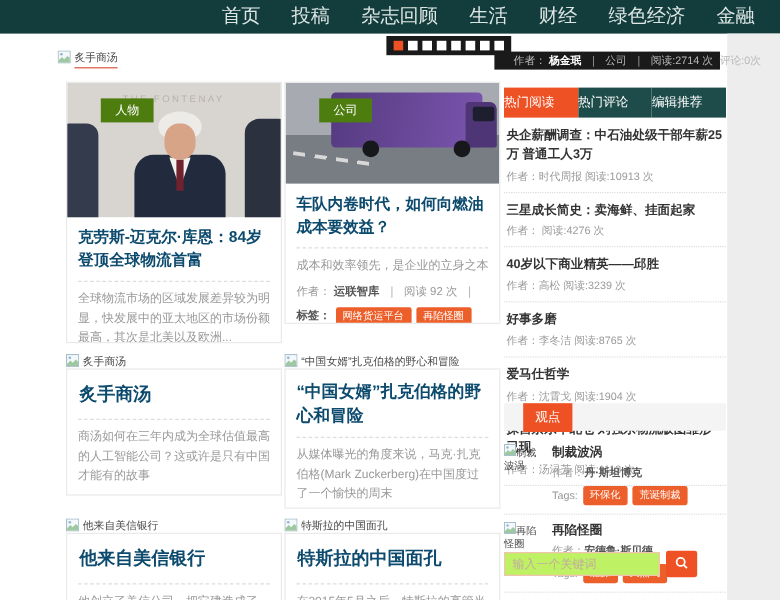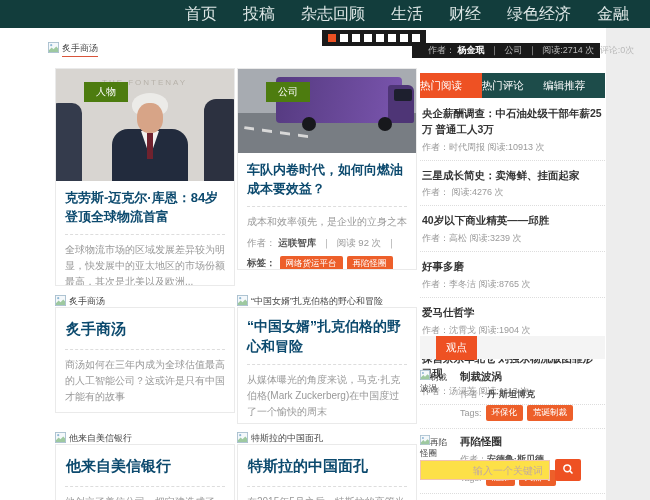--- a/index.html
+++ b/index.html
@@ -70,21 +70,21 @@
   .oplist{position:absolute;left:420px;top:364px;width:185px;}
   .op-item{display:flex;gap:6px;padding:6px 0 7px;border-bottom:1px dotted #ddd;}
   .op-thumb{flex:0 0 34px;font-size:8.5px;color:#4a4a4a;line-height:1.35;word-break:break-all;cursor:pointer;}
   .op-body{flex:1;}
   .op-title{font-size:10.5px;font-weight:bold;color:#333;cursor:pointer;}
   .op-author{font-size:9px;color:#999;margin:4px 0;}
   .op-author .a{color:#555;font-weight:bold;}
   .op-tags{font-size:9px;color:#999;display:flex;align-items:center;}
 
   .searchrow{position:absolute;left:420px;top:459px;width:185px;display:flex;gap:5px;align-items:center;}
-  .search-input{width:130px;height:20px;background:#fde047;border:1px solid #f2c3ae;font-size:10px;padding:0 6px;color:#8a7a72;box-sizing:border-box;outline:none;text-align:right;}
+  .search-input{width:130px;height:20px;background:#bef264;border:1px solid #f2c3ae;font-size:10px;padding:0 6px;color:#8a7a72;box-sizing:border-box;outline:none;}
   .search-input::placeholder{color:#c3aa9f;}
   .search-btn{width:26px;height:22px;background:#ee5123;border:none;border-radius:2px;display:flex;align-items:center;justify-content:center;cursor:pointer;}
 </style>
 </head>
 <body>
 
 <div class="canvas">
 
   <div class="header">
     <div class="nav-item">首页</div>

